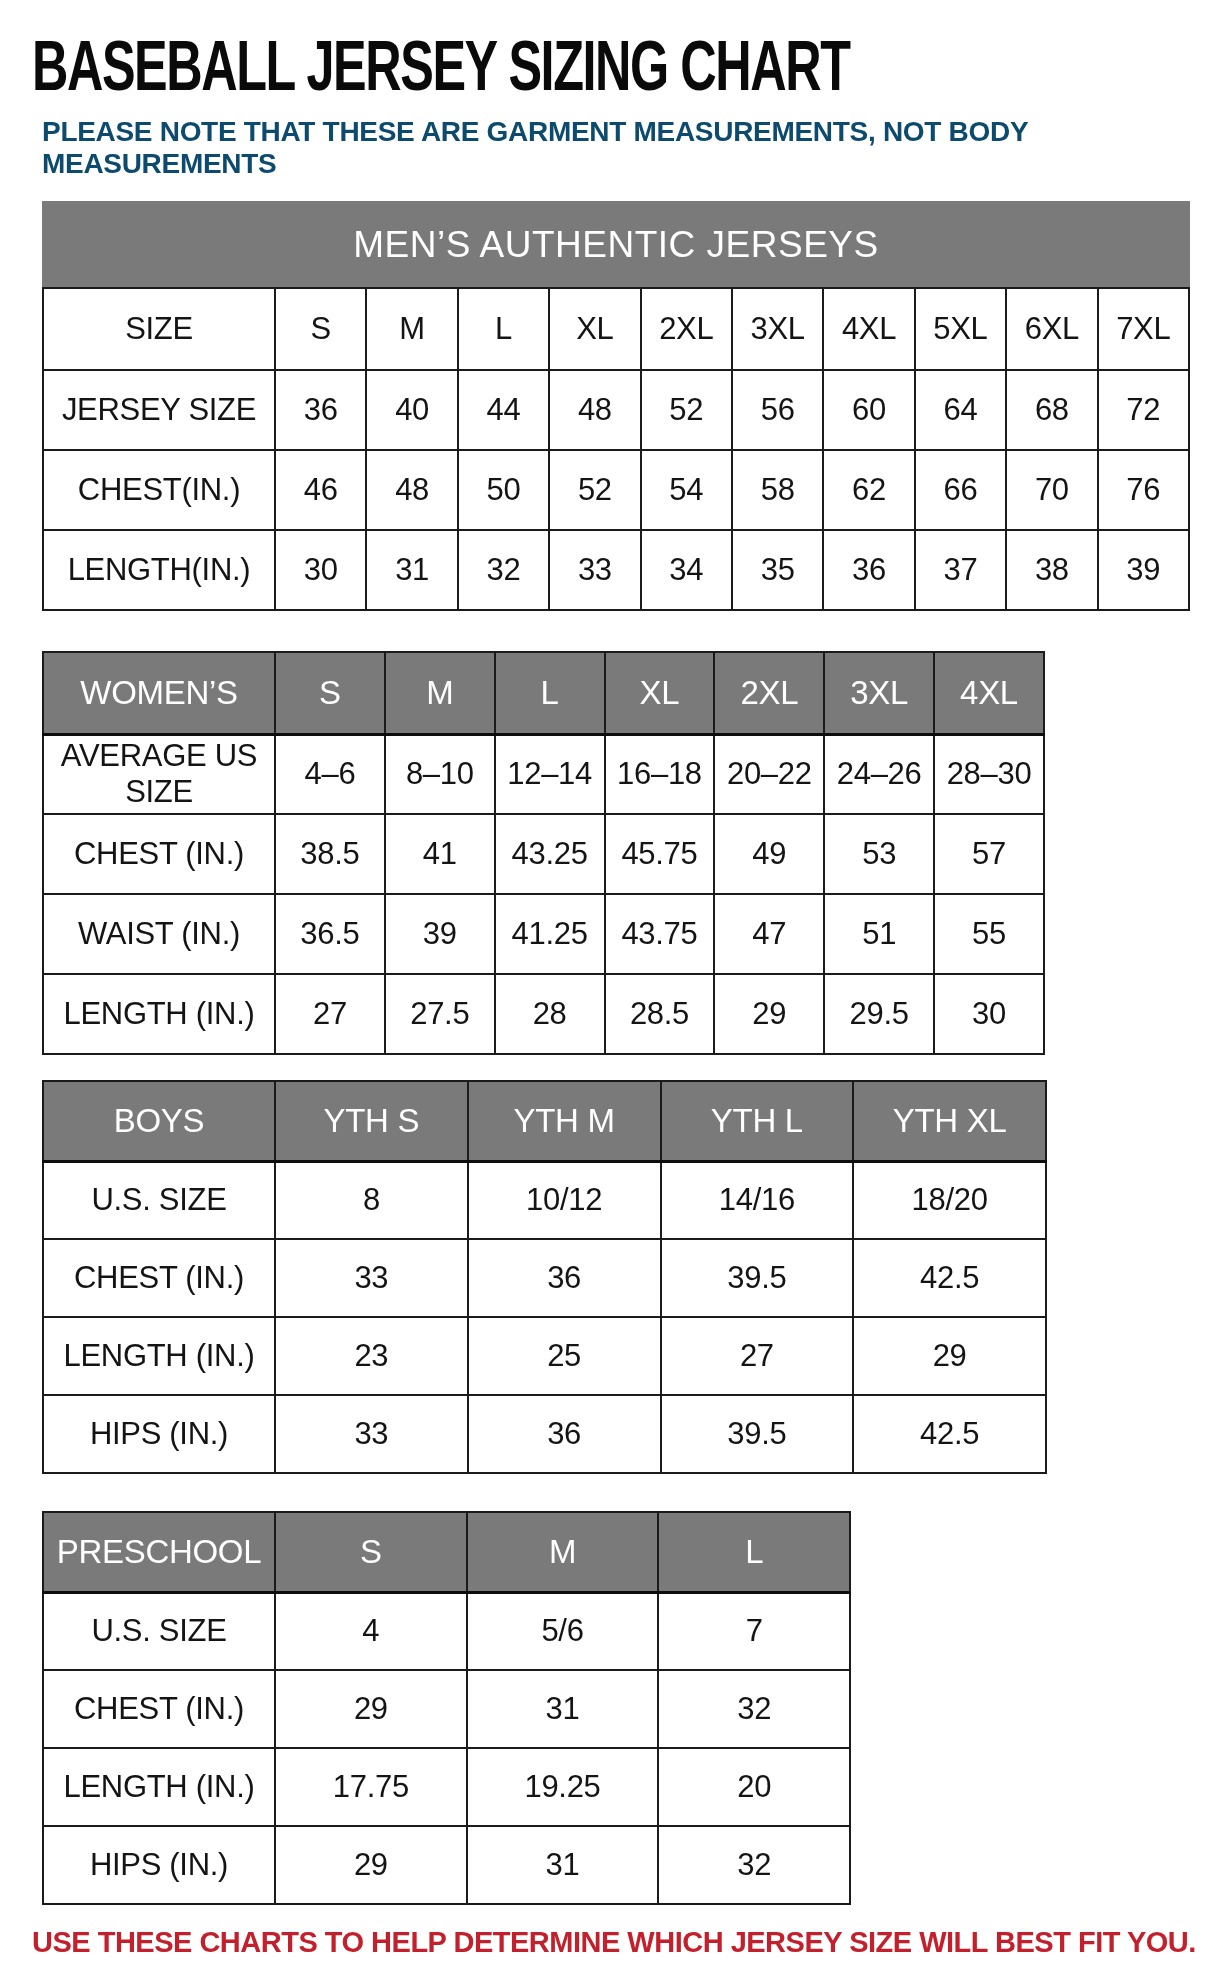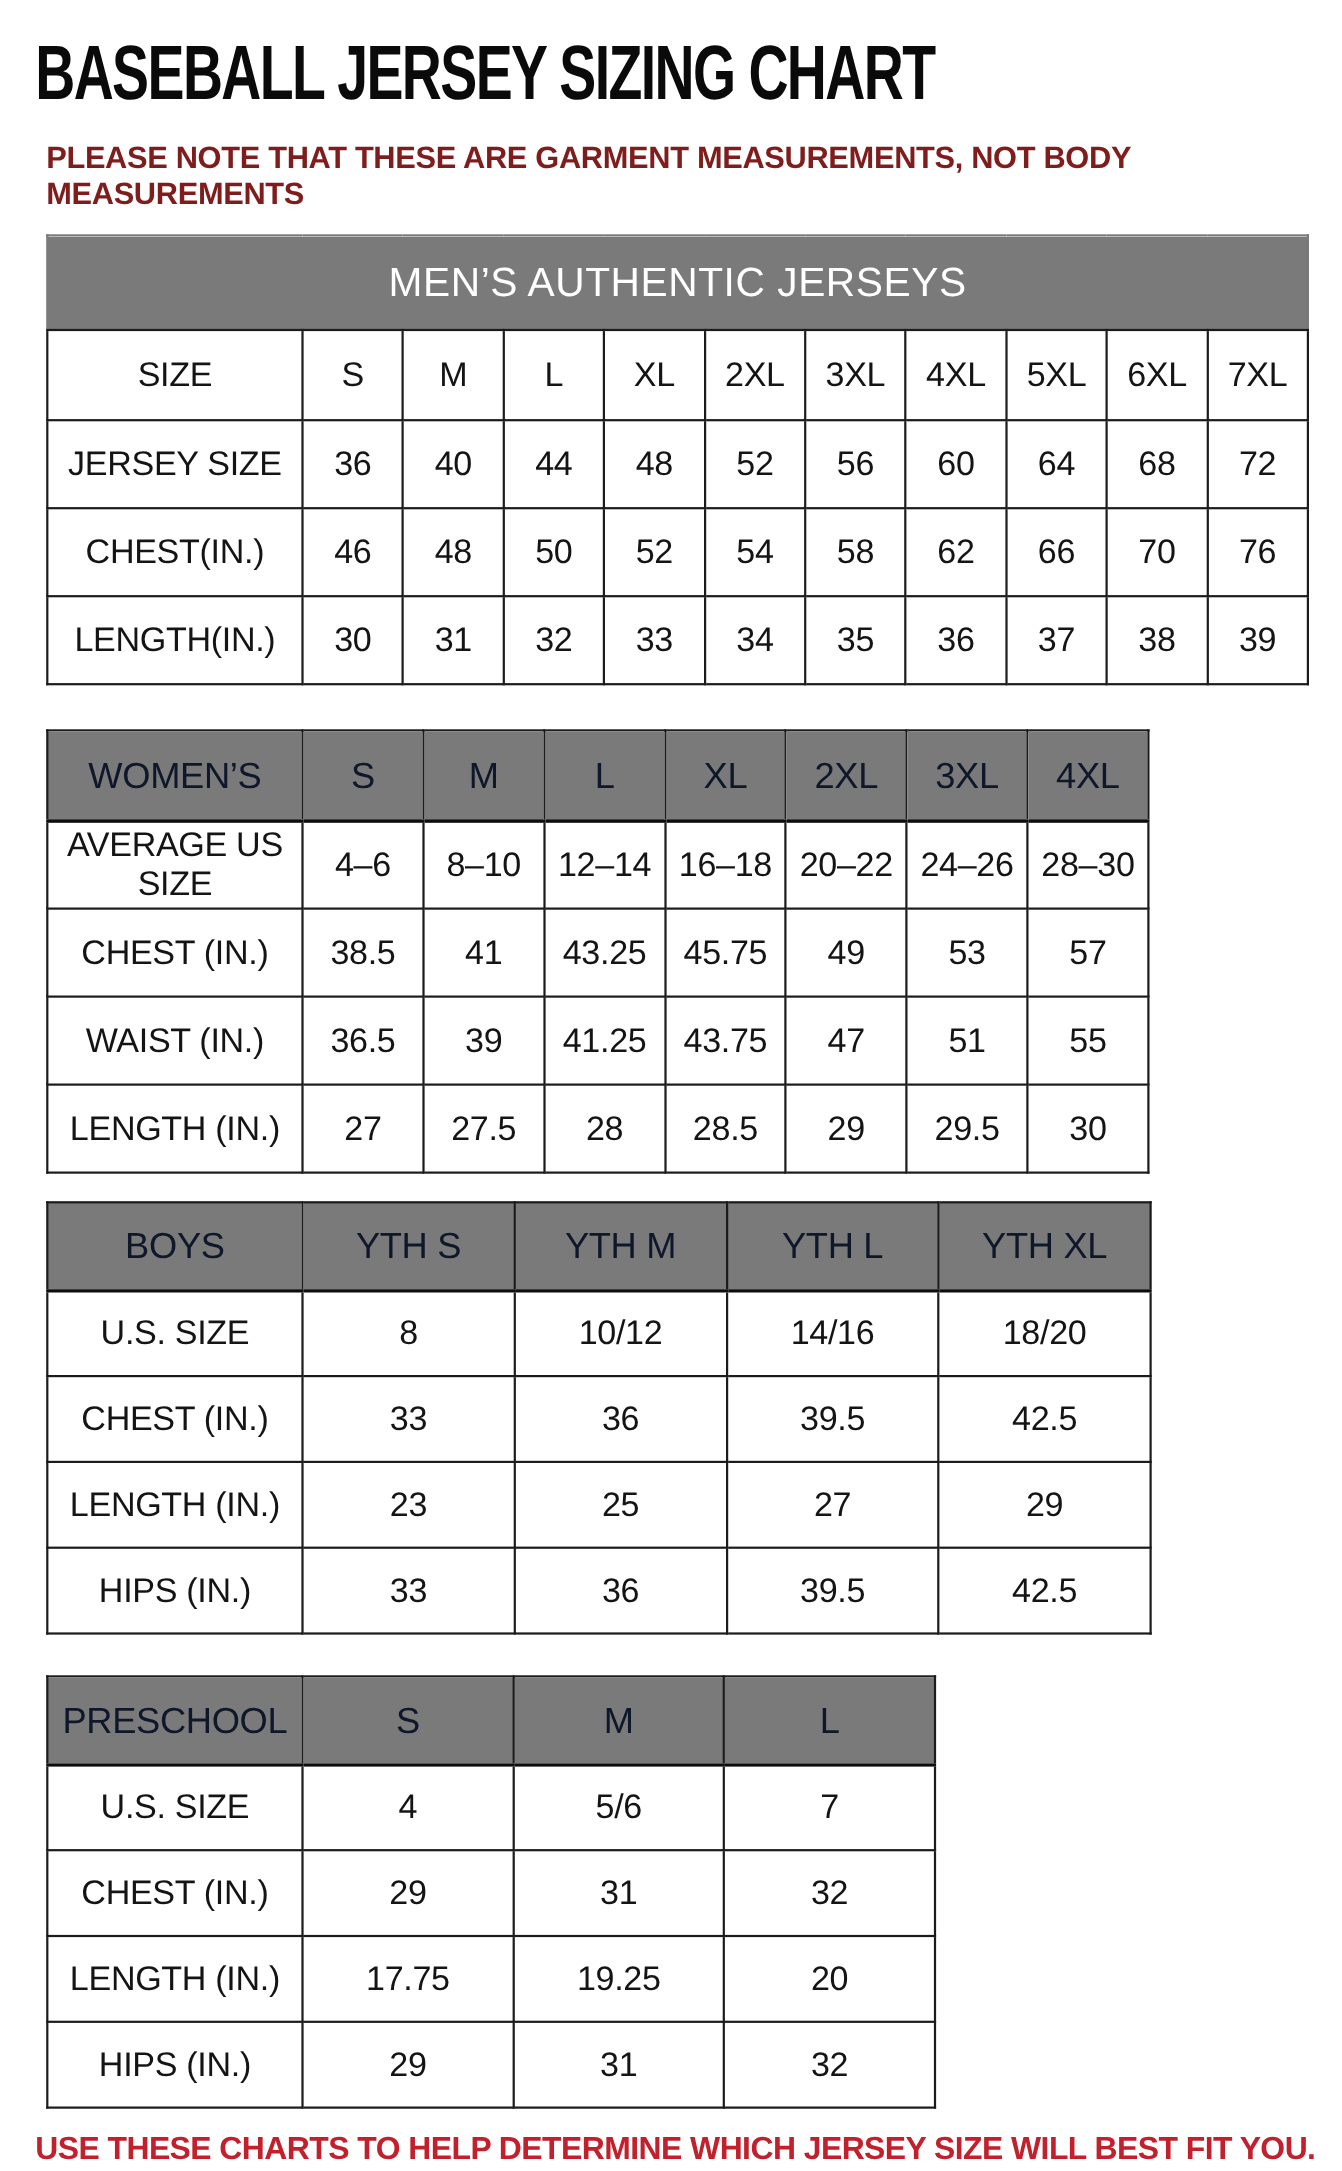--- a/index.html
+++ b/index.html
@@ -15,22 +15,22 @@
   .page-title {
     margin:4px 0 0 32px;
     font-size:70px; font-weight:900; line-height:0.92;
     letter-spacing:-2px; white-space:nowrap;
     transform:scaleX(0.72); transform-origin:left center;
     color:#0a0a0a;
   }
 
   
   .note {
-    margin:30px 0 0 42px;
-    color:#7f1d1d; font-weight:bold;
+    margin:18px 0 0 42px;
+    color:#0c4a6e; font-weight:bold;
     font-size:28px; line-height:1.12; letter-spacing:-0.3px;
   }
 
   
   .size-table { margin-left:42px; }
   .size-table table {
     border-collapse:collapse; table-layout:fixed; width:100%;
     text-align:center;
     border-radius:12px;
   }
@@ -41,21 +41,21 @@
     font-size:31px; letter-spacing:-0.3px;
     color:#141414;
     overflow:hidden;
   }
   tr.banner-row th {
     background:#7a7a7a; color:#ffffff;
     height:86px; font-size:37px; letter-spacing:0.5px;
     border:2px solid #7a7a7a; border-bottom:2px solid #1b1b1b;
   }
   tr.gray-header th {
-    background:#7a7a7a; color:#0f172a;
+    background:#7a7a7a; color:#ffffff;
     height:82px; font-size:33px;
     border:2px solid #1b1b1b;
     border-bottom:3px solid #0d0d0d;
   }
   tr.gray-header th + th { border-left:2px solid #ffffff; }
   tr.white-header td { height:82px;margin-top:24px; }
   .size-table tbody td { height:80px; }
 
   .t-mens      { width:1148px; margin-top:22px; }
   .t-womens    { width:1003px; margin-top:40px; }

